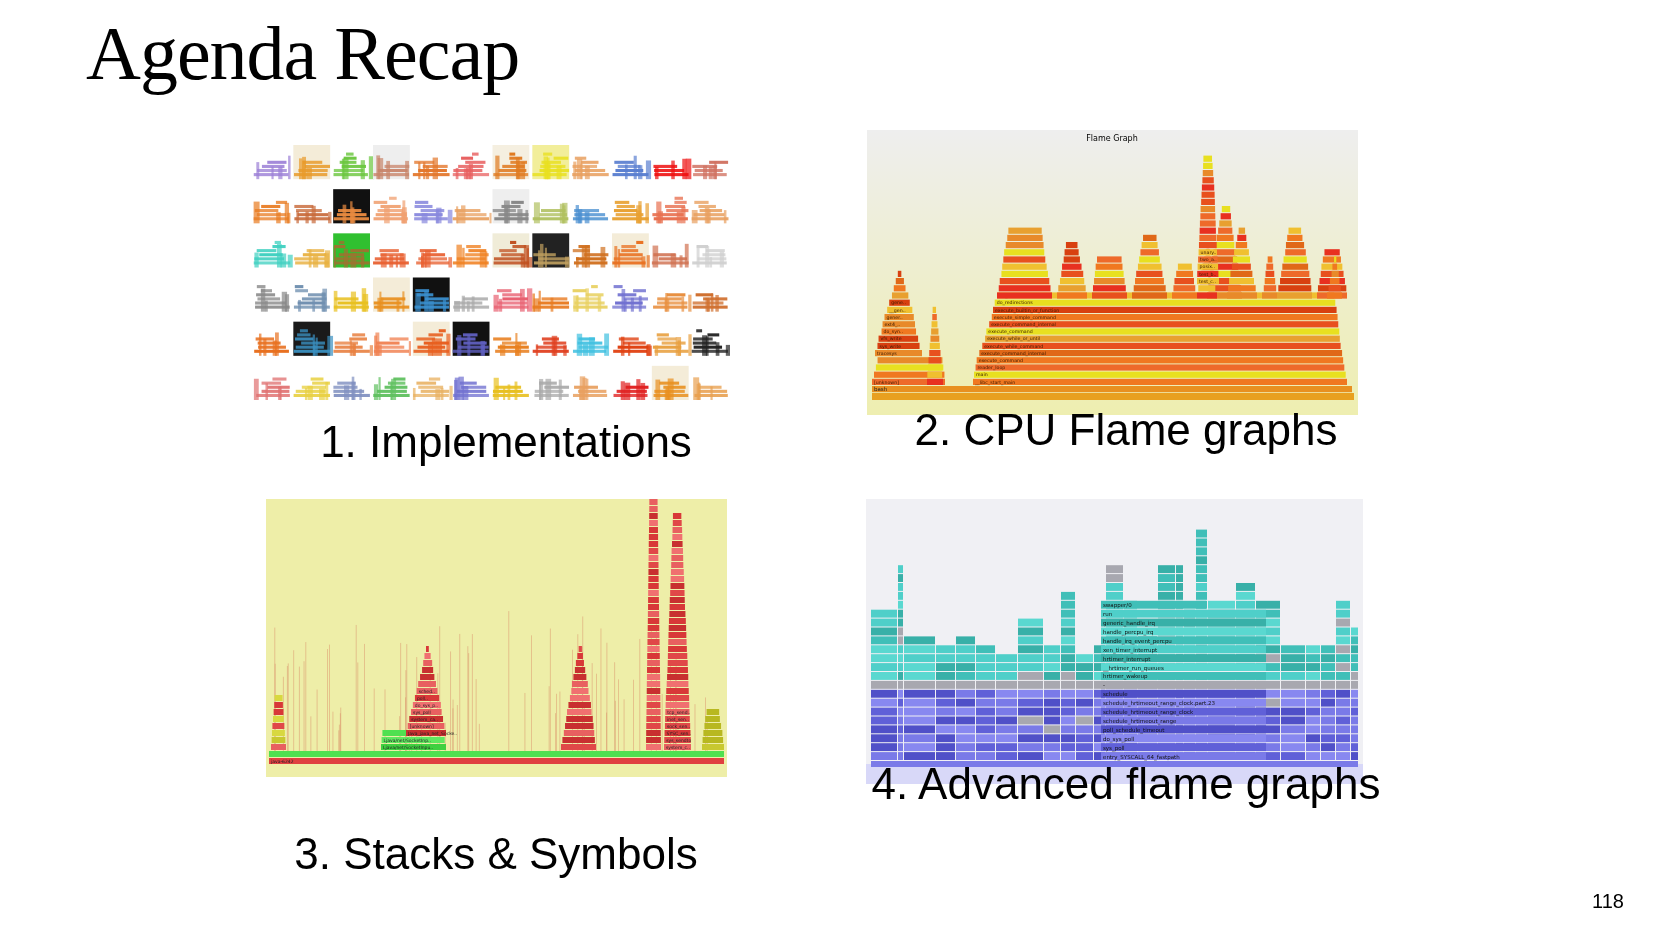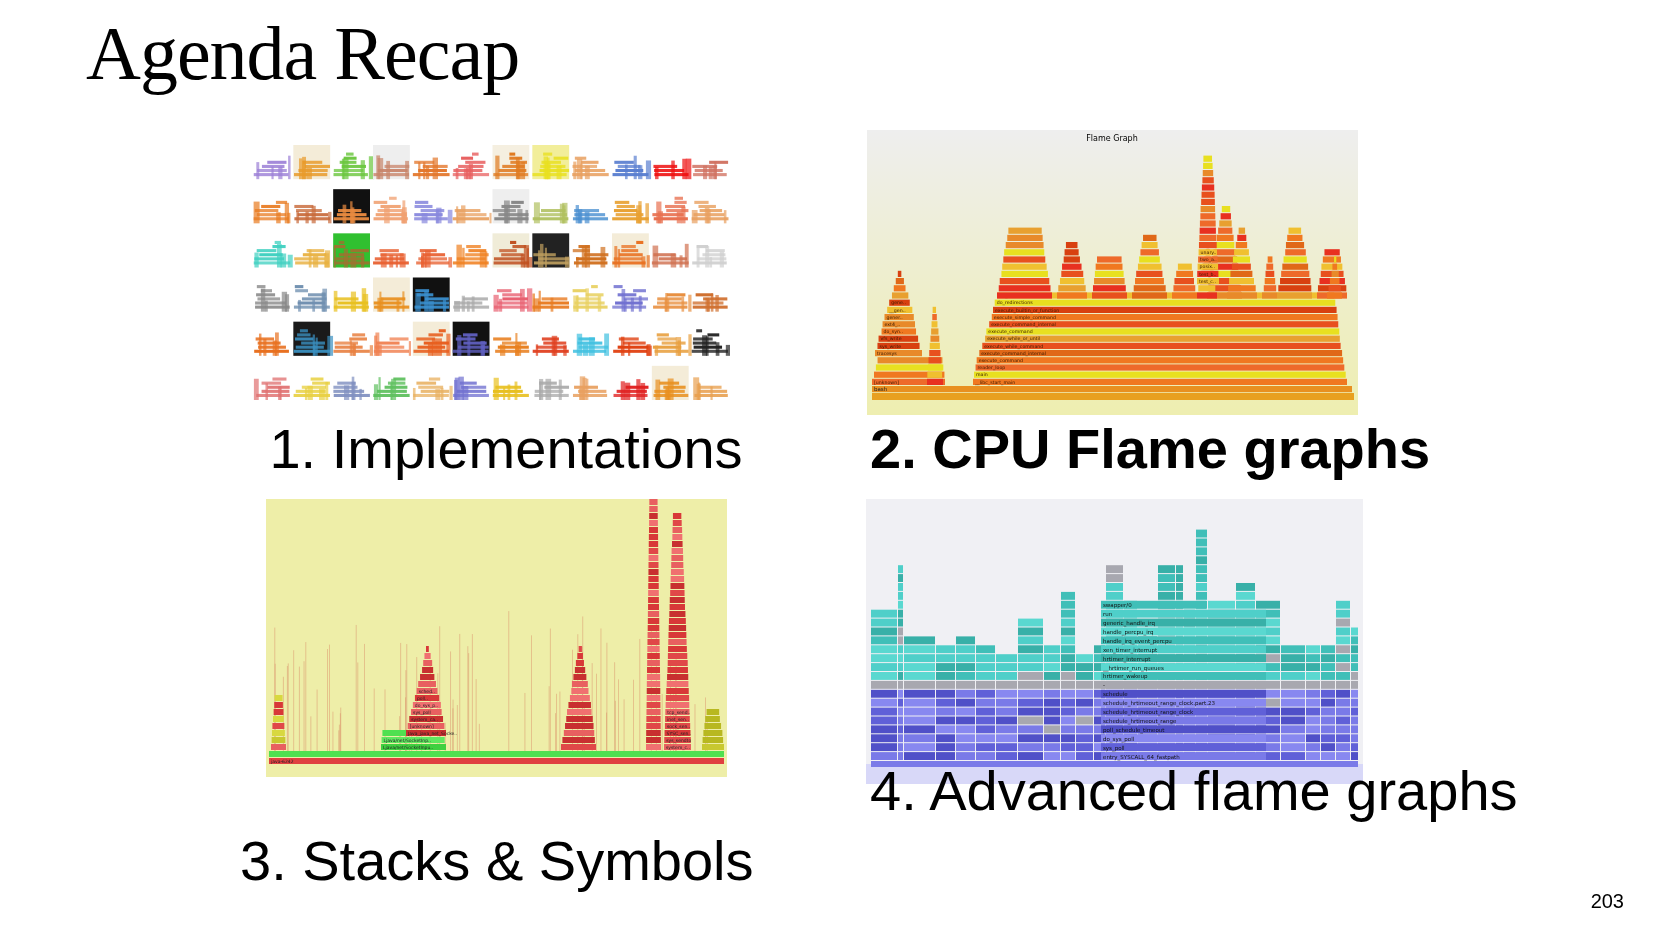--- a/index.html
+++ b/index.html
@@ -1,21 +1,21 @@
 <!DOCTYPE html>
 <html><head>
 <meta charset="utf-8">
 <style>
   html, body { margin: 0; padding: 0; background: #ffffff; }
   body { width: 1654px; height: 931px; position: relative; overflow: hidden;
          font-family: "Liberation Sans", "DejaVu Sans", sans-serif; color: #000; }
   .title { position: absolute; left: 82px; top: 4px; font-size: 76px; font-weight: normal;
            letter-spacing: -1px; margin: 4px; line-height: 1.2; font-family: Liberation Serif, serif; }
   .panel { position: absolute; overflow: hidden; }
-  .caption { position: absolute; font-size: 56px; line-height: 1.1; text-align: center; white-space: nowrap; }
+  .caption { position: absolute; font-size: 44px; line-height: 1.1; text-align: center; white-space: nowrap; }
   .pagenum { position: absolute; right: 30px; bottom: 18px; font-size: 20px; }
   svg text { font-family: "DejaVu Sans", sans-serif; }
 </style>
 </head>
 <body>
 
 <h1 class="title">Agenda Recap</h1>
 
 <div class="panel" style="left:252px; top:140px; width:478px; height:265px;">
   <svg id="grid-svg" width="478" height="265">
@@ -1358,21 +1358,21 @@
         </g>
         <g>
           <rect x="336.09485596707805" y="32.79999999999998" width="9.497338820301877" height="6.2" fill="#e8e020"></rect>
         </g>
         <g>
           <rect x="336.394531893004" y="25.599999999999994" width="8.627347393690059" height="6.2" fill="#e8e020"></rect>
         </g>
       </g>
   </svg>
 </div>
-<div class="caption" style="left:870px; top:418px; width:512px;font-weight:bold;">2. CPU Flame graphs</div>
+<div class="caption" style="left:870px; top:406px; width:512px;">2. CPU Flame graphs</div>
 
 <div class="panel" style="left:266px; top:499px; width:461px; height:278px;">
   <svg id="java-svg" width="461" height="278">
     <rect x="0" y="0" width="461" height="278" fill="#eeeea8"></rect>
     <g id="java-frames">
         <g>
           <rect x="3" y="259" width="455" height="6" fill="#e04040"></rect>
           <text x="5" y="264" font-size="4.5" fill="#222">java-6242</text>
         </g>
         <rect x="3" y="252" width="455" height="6" fill="#50e050"></rect>
@@ -2352,13 +2352,13 @@
             <rect x="235" y="101.79999999999998" width="105" height="7.9" fill="#40bfb8"></rect>
             <text x="237" y="108.19999999999999" font-size="5.5" fill="#111">swapper/0</text>
           </g>
         </g>
         <rect x="5" y="262" width="487" height="6" fill="#7a7ae8"></rect>
       </g>
   </svg>
 </div>
 <div class="caption" style="left:870px; top:760px; width:512px;">4. Advanced flame graphs</div>
 
-<div class="pagenum">203</div>
+<div class="pagenum">118</div>
 
 </body></html>

